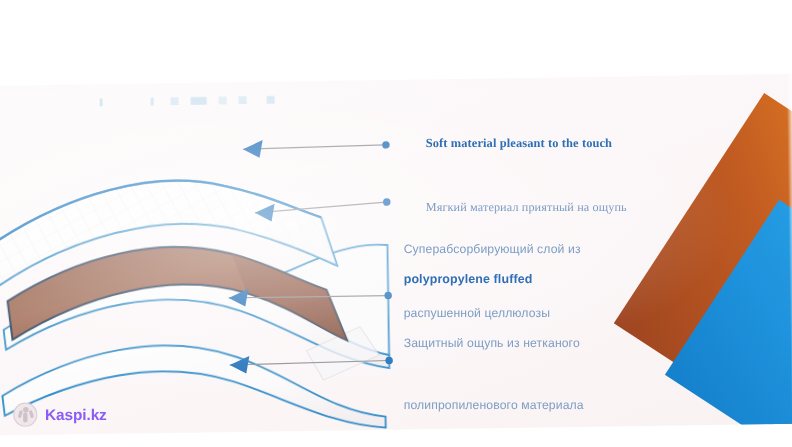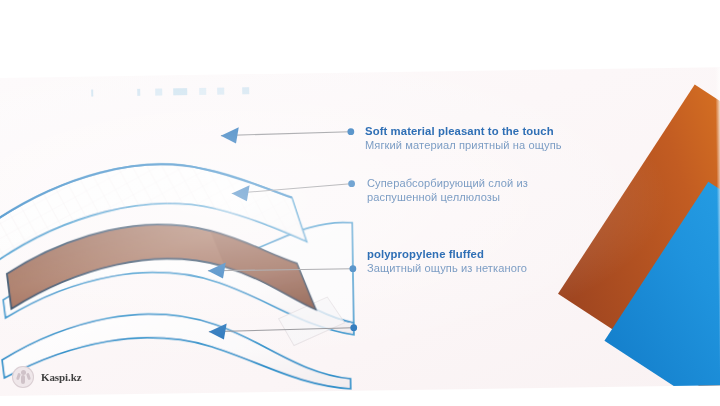--- a/index.html
+++ b/index.html
@@ -38,33 +38,33 @@
 
   
   .layers{position:absolute;left:0;top:0;width:734px;height:318px;}
   .layers svg{position:absolute;left:0;top:0;}
 
   
   .callout{position:absolute;}
   .l-en{font-size:11.3px;font-weight:bold;color:#2f6fb5;letter-spacing:.1px;
         line-height:13.6px;white-space:nowrap;}
   .l-ru{font-size:11.1px;font-weight:normal;color:#7c9dc4;letter-spacing:.1px;
-        line-height:13.6px;white-space:nowrap;}
+        line-height:13.6px;white-space:nowrap;margin-top:44px;}
 
   
   #watermark{position:absolute;left:12px;top:366px;display:flex;align-items:center;gap:7px;}
   .wm-badge{width:22px;height:22px;border-radius:50%;
         background:#efe7ea;position:relative;overflow:hidden;flex:none;
         box-shadow:inset 0 0 0 1px rgba(200,185,192,.55);}
   .wm-badge i{position:absolute;background:#cfc2c8;}
   .wm-badge .head{width:5px;height:5px;border-radius:50%;left:8.5px;top:4px;}
   .wm-badge .body{width:4px;height:9px;border-radius:2px;left:9px;top:9px;}
   .wm-badge .arm-l{width:3px;height:7px;border-radius:2px;left:4.5px;top:7px;transform:rotate(18deg);}
   .wm-badge .arm-r{width:3px;height:7px;border-radius:2px;left:14.5px;top:7px;transform:rotate(-18deg);}
-  .wm-text{font-size:11px;font-weight:bold;color:#404040;letter-spacing:-.1px;font-family:Liberation Serif, serif;}
+  .wm-text{font-size:14px;font-weight:bold;color:#8b5cf6;letter-spacing:-.1px;}
 </style>
 </head>
 <body>
 
 <div id="stage">
 
   <div id="photo">
 
     <div class="ghost-text"></div>
 
@@ -154,33 +154,34 @@
           <circle cx="356" cy="59" r="3.4"></circle>
           <circle cx="356" cy="111" r="3.4"></circle>
           <circle cx="356" cy="196" r="3.4"></circle>
           <circle cx="356" cy="255" r="3.4"></circle>
         </g>
       </svg>
     </div>
 
   </div>
 
-  <div class="callout" style="left:365px;top:125px;">
+  <div class="callout" style="left:387px;top:125px;font-family:Liberation Serif, serif;">
     <div class="l-en">Soft material pleasant to the touch</div>
     <div class="l-ru">Мягкий материал приятный на ощупь</div>
   </div>
 
   <div class="callout" style="left:367px;top:177px;">
     <div class="l-ru">Суперабсорбирующий слой из</div>
     <div class="l-ru">распушенной целлюлозы</div>
   </div>
 
   <div class="callout" style="left:367px;top:248px;">
     <div class="l-en">polypropylene fluffed</div>
     <div class="l-ru">Защитный ощупь из нетканого</div>
+    <div class="l-ru">полипропиленового материала</div>
   </div>
 
 
   <div id="watermark">
     <div class="wm-badge">
       <i class="head"></i>
         <i class="body"></i>
         <i class="arm-l"></i>
         <i class="arm-r"></i>
     </div>

